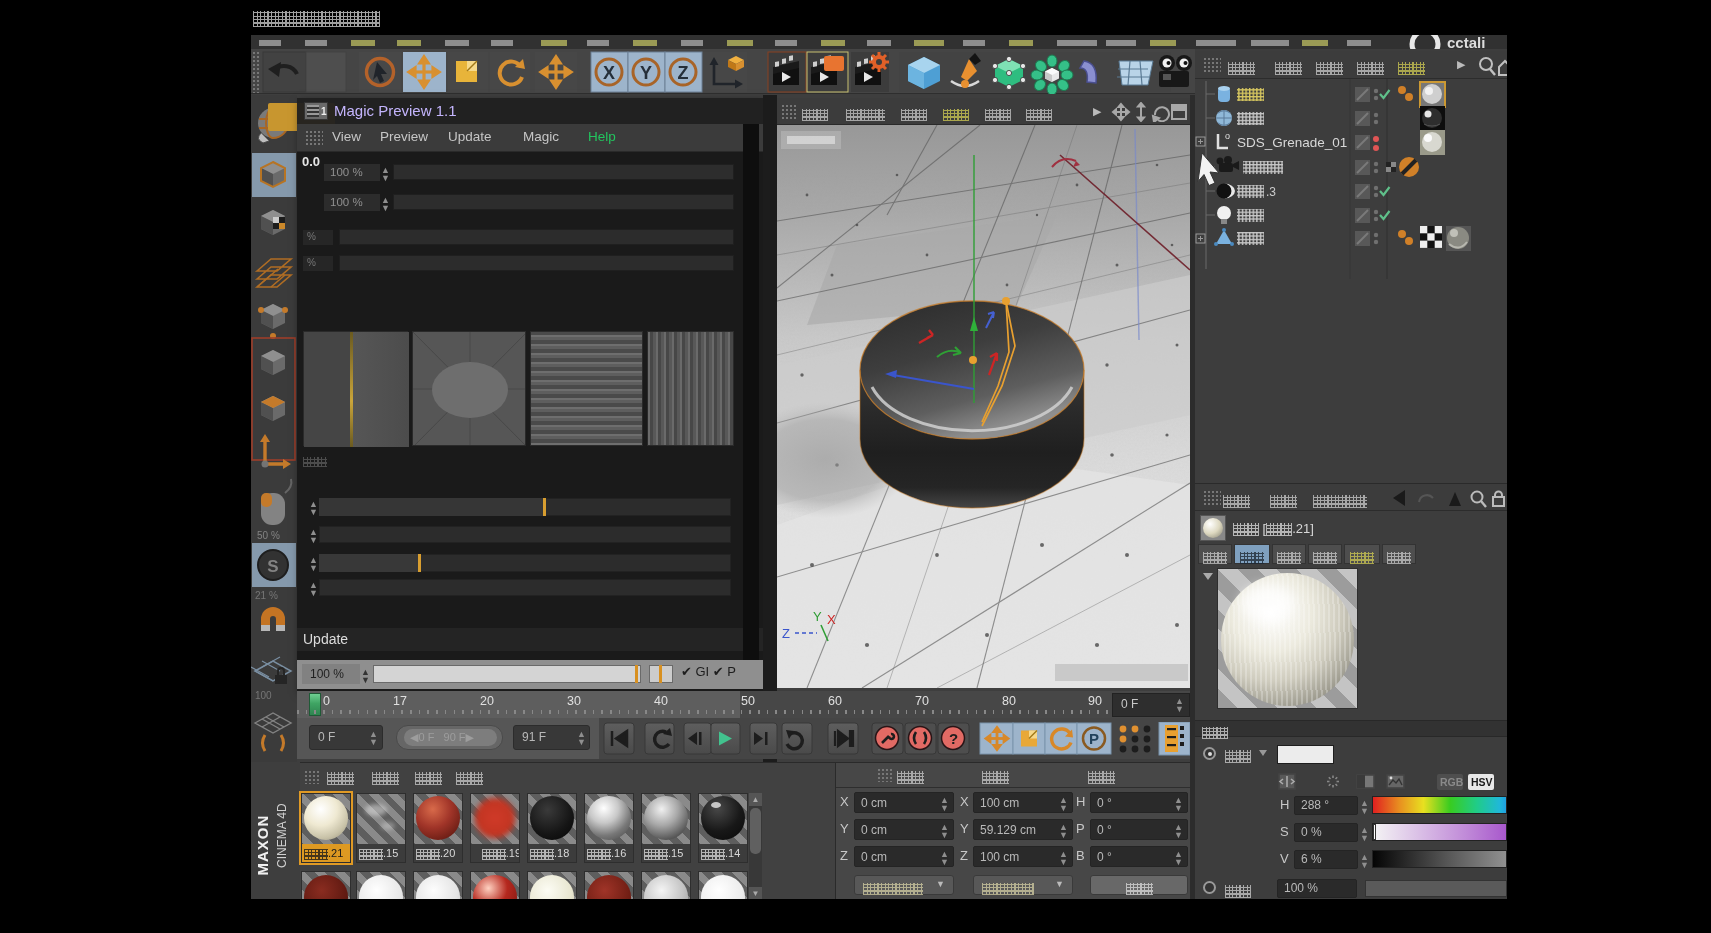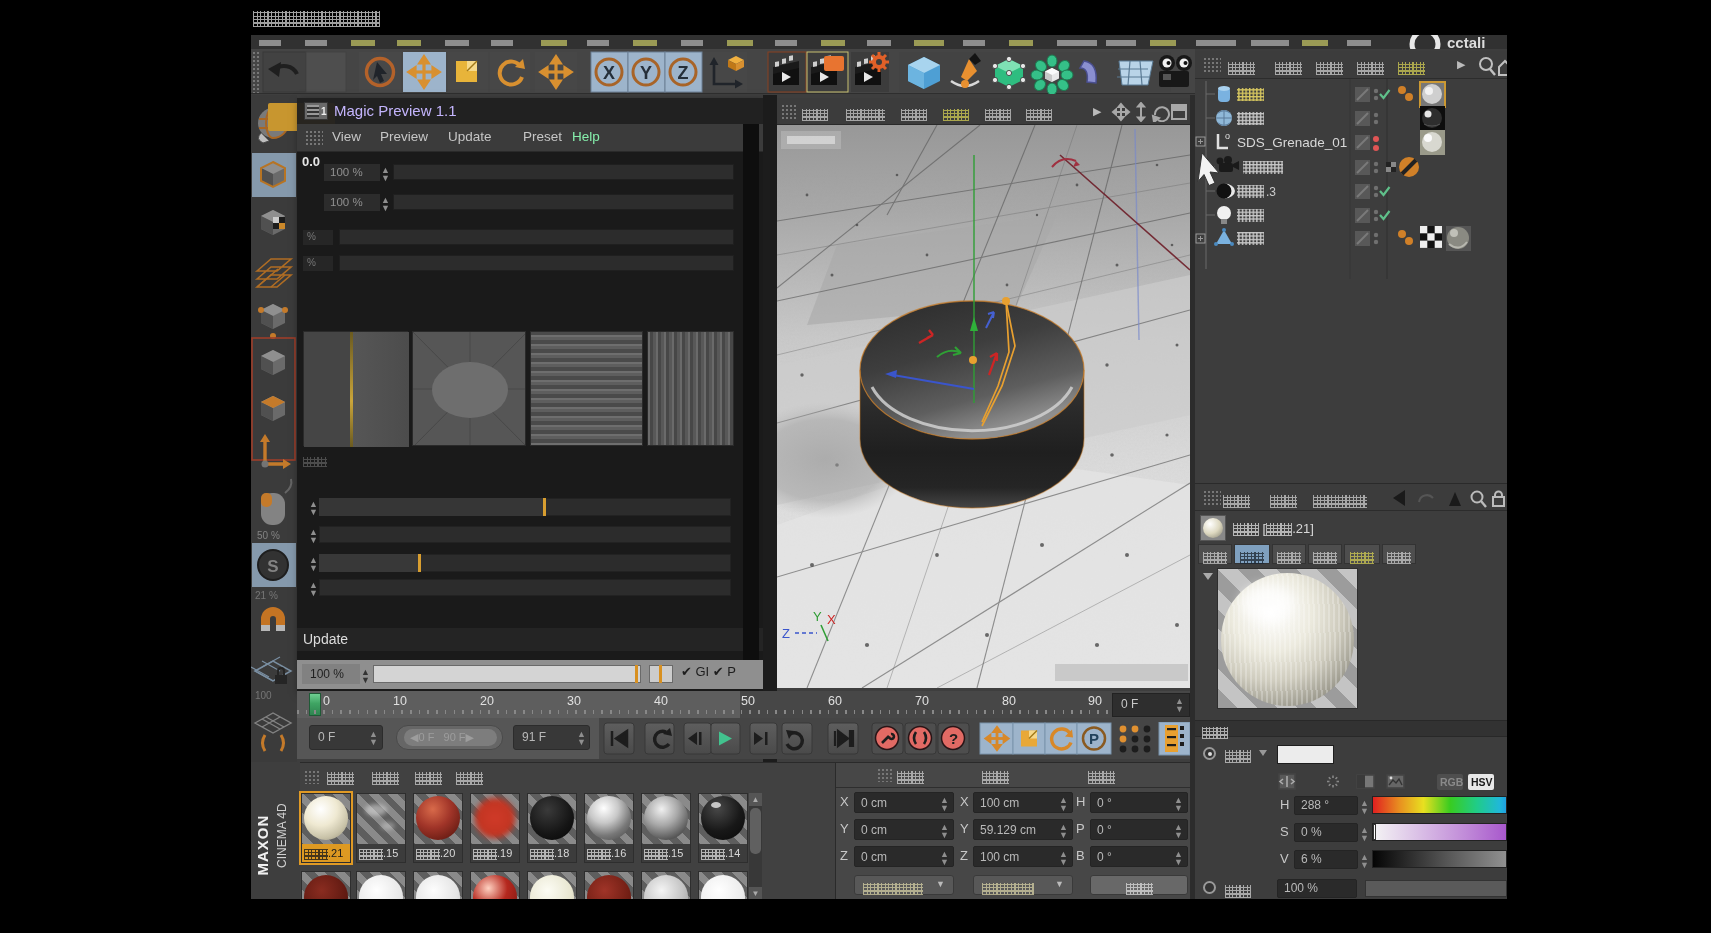--- a/index.html
+++ b/index.html
@@ -283,22 +283,22 @@
    <div class="ab" style="left:2px;top:2px;width:12px;height:12px;background:repeating-linear-gradient(0deg,#333 0 2px,#999 2px 4px);"></div>
    <div class="ab" style="left:16px;top:3px;color:#eee;font-size:10px;font-weight:bold;">1</div>
   </div>
   <div class="ab" style="left:37px;top:4px;color:#c4b5fd;font-size:15px;">Magic Preview 1.1</div>
 
   <div class="ab" style="left:0;top:26px;width:466px;height:28px;background:#3b3b3b;border-bottom:1px solid #2a2a2a;">
    <div class="ab grip" style="left:8px;top:6px;width:18px;height:16px;"></div>
    <div class="ab" style="left:35px;top:5px;color:#c6c6c6;font-size:13.5px;">View</div>
    <div class="ab" style="left:83px;top:5px;color:#c6c6c6;font-size:13.5px;">Preview</div>
    <div class="ab" style="left:151px;top:5px;color:#c6c6c6;font-size:13.5px;">Update</div>
-   <div class="ab" style="left:226px;top:5px;color:#c6c6c6;font-size:13.5px;">Preset</div>
-   <div class="ab" style="left:275px;top:5px;color:#86efac;font-size:13.5px;">Help</div>
+   <div class="ab" style="left:226px;top:5px;color:#c6c6c6;font-size:13.5px;">Magic</div>
+   <div class="ab" style="left:291px;top:5px;color:#22c55e;font-size:13.5px;">Help</div>
   </div>
   <div class="ab" style="left:5px;top:56px;color:#e5e5e5;font-size:13px;font-weight:bold;">0.0</div>
 
   <div class="ab" style="left:27px;top:66px;width:56px;height:17px;background:#2c2c2c;color:#909090;font-size:11.5px;padding:2px 0 0 6px;">100 %</div>
   <div class="spin" style="left:84px;top:68px;">▲<br>▼</div>
   <div class="ab" style="left:96px;top:66px;width:341px;height:16px;background:#2d2d2d;border:1px solid #1f1f1f;"></div>
   <div class="ab" style="left:27px;top:96px;width:56px;height:17px;background:#2c2c2c;color:#909090;font-size:11.5px;padding:2px 0 0 6px;">100 %</div>
   <div class="spin" style="left:84px;top:98px;">▲<br>▼</div>
   <div class="ab" style="left:96px;top:96px;width:341px;height:16px;background:#2d2d2d;border:1px solid #1f1f1f;"></div>
   <div class="ab" style="left:6px;top:132px;width:30px;height:15px;background:#262626;color:#777;font-size:10px;padding:1px 0 0 4px;">%</div>
@@ -517,21 +517,21 @@
 
    <rect x="278" y="539" width="133" height="17" fill="#b8b8b8" opacity=".6"></rect>
   </svg>
  </div>
 
  <div class="ab" id="ruler" style="left:46px;top:656px;width:893px;height:27px;background:#474747;">
   <div class="ab" style="left:0;top:0;width:443px;height:27px;background:#5e5e5e;"></div>
   <div class="ab" style="left:12px;top:2px;width:12px;height:23px;background:linear-gradient(180deg,#6fcf92,#3fa463 45%,#2f8450);border:1px solid #1f5a36;"></div>
   <div class="ab" style="left:0;top:19px;width:815px;height:4px;background-image:repeating-linear-gradient(90deg,#888 0 1.5px,rgba(0,0,0,0) 1.5px 8.7px);"></div>
   <div class="ab" style="left:26px;top:3px;color:#e0e0e0;font-size:12.5px;">0</div>
-  <div class="ab" style="left:96px;top:3px;color:#e0e0e0;font-size:12.5px;">10</div>
+  <div class="ab" style="left:96px;top:3px;color:#e0e0e0;font-size:12.5px;">17</div>
   <div class="ab" style="left:183px;top:3px;color:#e0e0e0;font-size:12.5px;">20</div>
   <div class="ab" style="left:270px;top:3px;color:#e0e0e0;font-size:12.5px;">30</div>
   <div class="ab" style="left:357px;top:3px;color:#e0e0e0;font-size:12.5px;">40</div>
   <div class="ab" style="left:444px;top:3px;color:#e0e0e0;font-size:12.5px;">50</div>
   <div class="ab" style="left:531px;top:3px;color:#e0e0e0;font-size:12.5px;">60</div>
   <div class="ab" style="left:618px;top:3px;color:#e0e0e0;font-size:12.5px;">70</div>
   <div class="ab" style="left:705px;top:3px;color:#e0e0e0;font-size:12.5px;">80</div>
   <div class="ab" style="left:791px;top:3px;color:#e0e0e0;font-size:12.5px;">90</div>
   <div class="ab" style="left:815px;top:2px;width:78px;height:24px;background:#2e2e2e;border:1px solid #222;color:#c8c8c8;font-size:12px;padding:3px 0 0 8px;">0 F</div>
   <div class="spin" style="left:878px;top:6px;">▲<br>▼</div>
@@ -656,21 +656,21 @@
   <div class="ab mcell" style="left:56px;top:30px;">
         <div class="msp" style="background:none;"></div>
         <div class="ab" style="left:8px;top:10px;width:22px;height:12px;background:#e8e8e8;opacity:.5;border-radius:50%;filter:blur(2px);"></div>
         <div class="ab" style="left:24px;top:28px;width:14px;height:8px;background:#ddd;opacity:.4;border-radius:50%;filter:blur(2px);"></div>
         <div class="mlab"><span class="zh" style="width:24px;height:11px;"></span>.15</div>
       </div>
   <div class="ab mcell" style="left:113px;top:30px;">
         <div class="msp" style="background:radial-gradient(circle at 38% 30%,#d86a4a,#a03428 45%,#5c170f 90%);"></div>
         <div class="mlab"><span class="zh" style="width:24px;height:11px;"></span>.20</div>
       </div>
-  <div class="ab mcell" style="left:170px;top:30px;">
+  <div class="ab mcell" style="left:170px;top:30px;text-align:right;">
         <div class="msp" style="background:radial-gradient(circle,#d03a28,#c23522 55%,rgba(160,40,25,0) 75%);border-radius:0;filter:blur(2px);"></div>
         <div class="mlab"><span class="zh" style="width:24px;height:11px;"></span>.19</div>
       </div>
   <div class="ab mcell" style="left:227px;top:30px;">
         <div class="msp" style="background:radial-gradient(circle at 40% 32%,#3a3a3a,#151515 60%,#050505 100%);"></div>
         <div class="mlab"><span class="zh" style="width:24px;height:11px;"></span>.18</div>
       </div>
   <div class="ab mcell" style="left:284px;top:30px;">
         <div class="msp" style="background:radial-gradient(circle at 38% 28%,#ffffff,#c8c8c8 35%,#787878 65%,#404040 100%);"></div>
         <div class="mlab"><span class="zh" style="width:24px;height:11px;"></span>.16</div>

